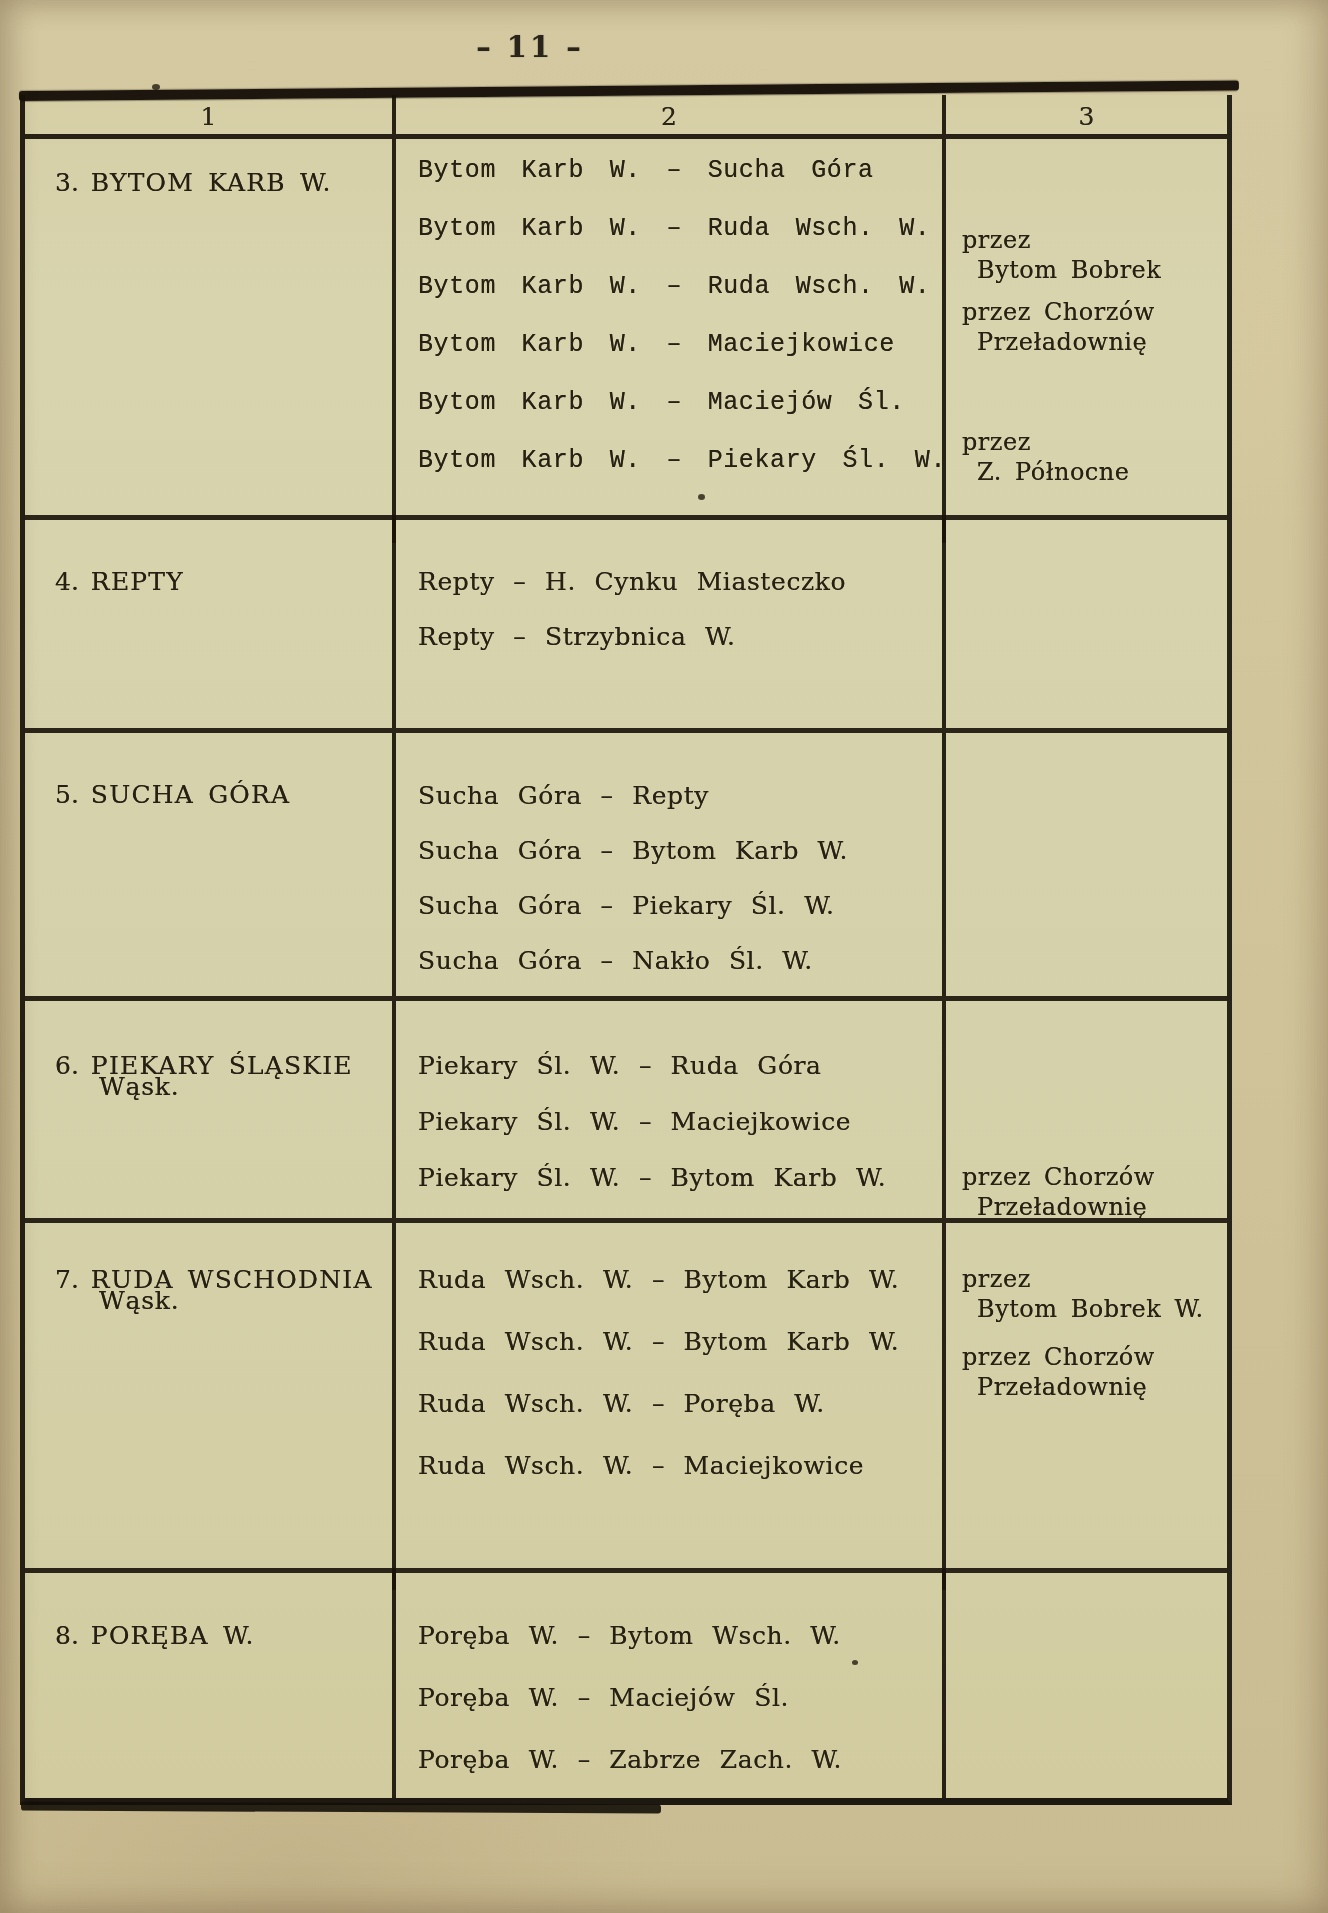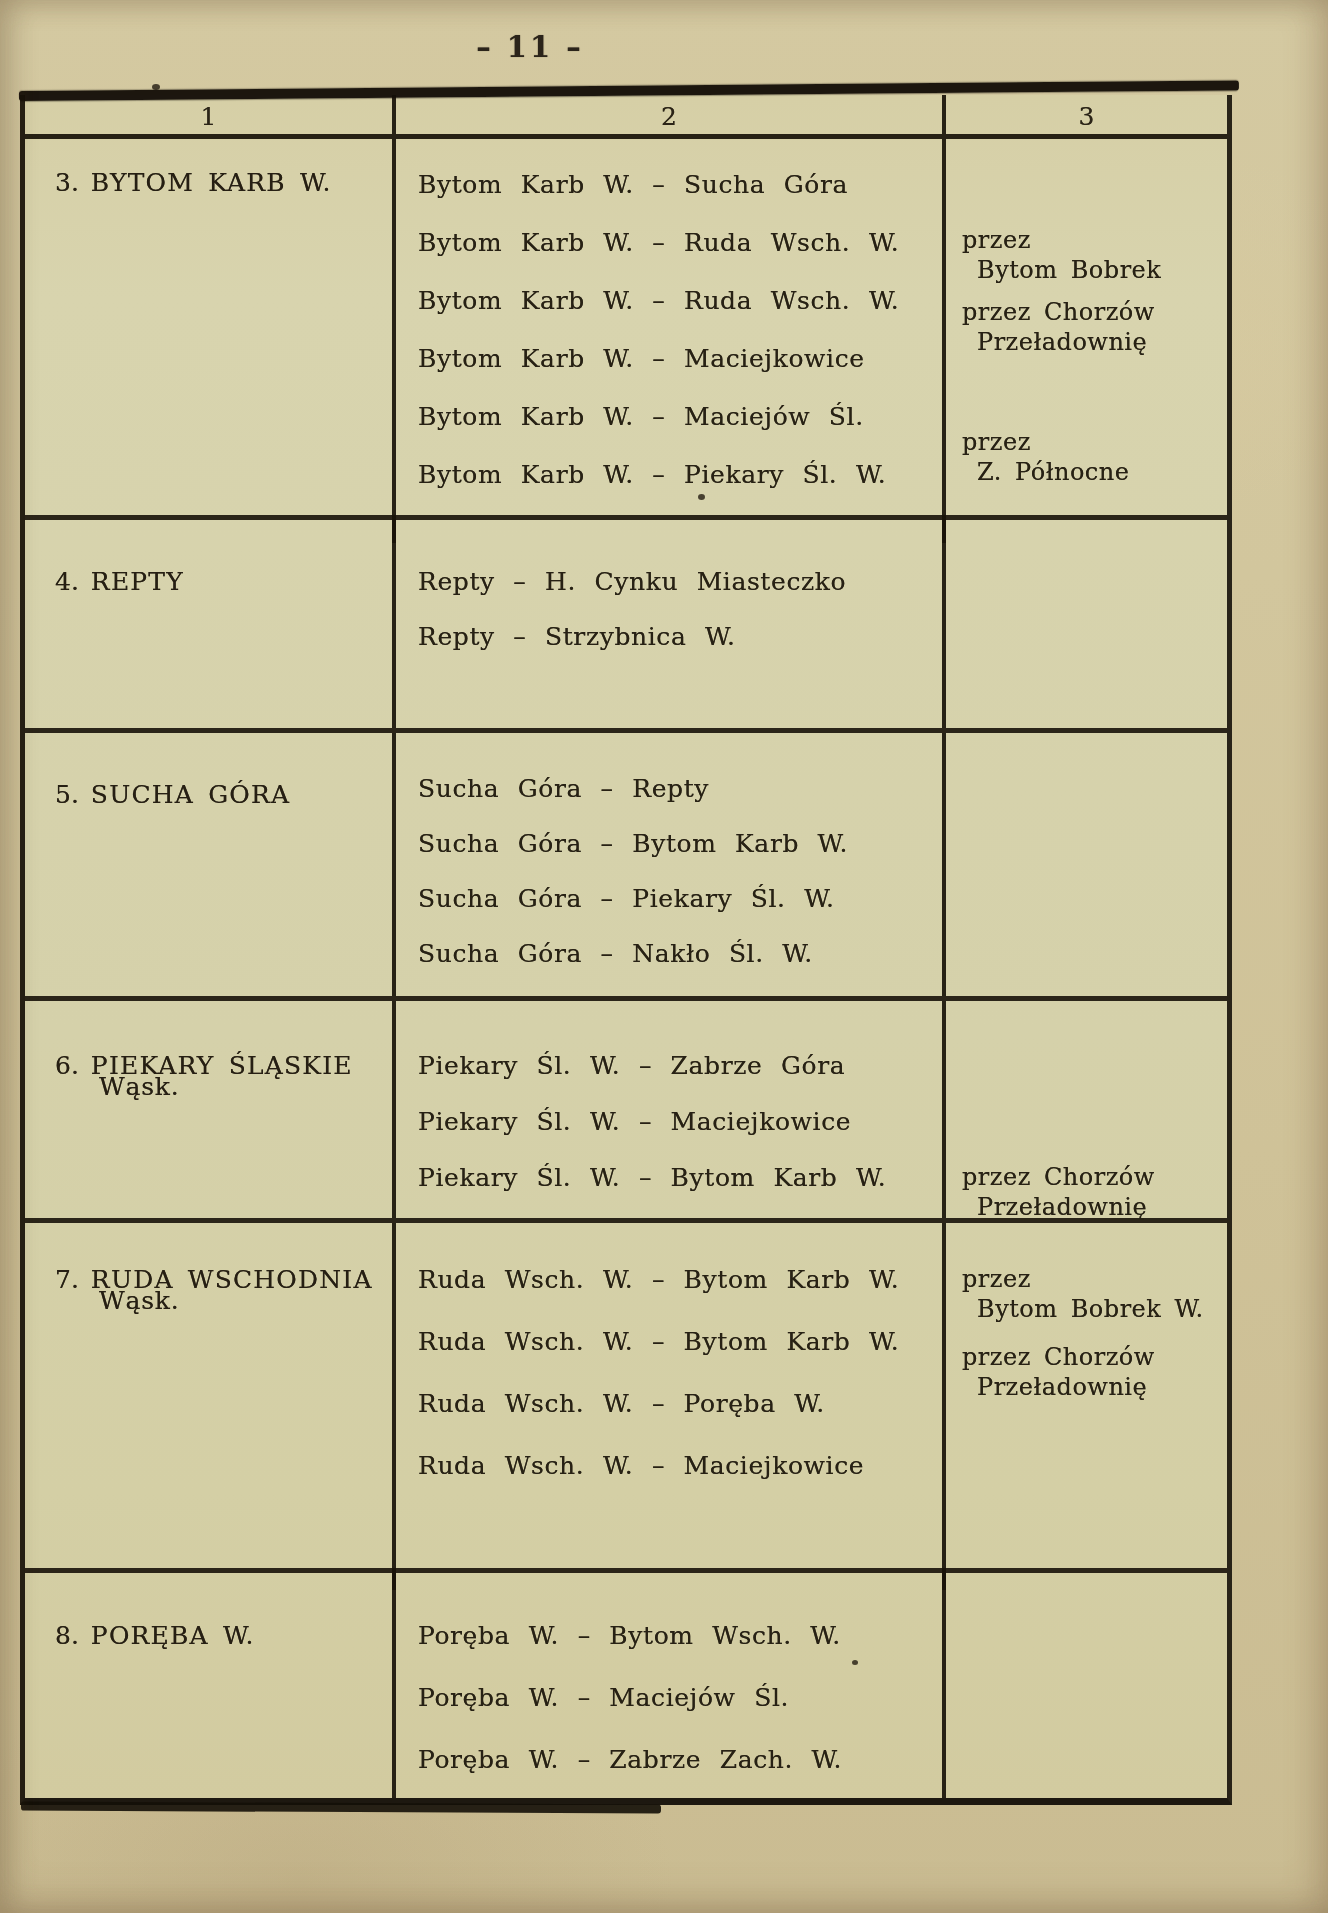--- a/index.html
+++ b/index.html
@@ -126,21 +126,21 @@
       <div class="hcell">3</div>
     </div>
     <div id="rows-container">
         <div class="trow" style="height: 381px;">
           <div class="cell c1" style="padding-top: 14px;">
             <div class="station-line" style="height: 58px;">
               <span class="no">3.</span>
               <span>BYTOM KARB W.</span>
             </div>
           </div>
-          <div class="cell c2" style="padding-top: 16px;">
+          <div class="cell c2" style="padding-top: 2px; font-family: Liberation Mono, monospace;">
             <div class="route-slot" style="height: 58px;">Bytom Karb W. – Sucha Góra</div>
             <div class="route-slot" style="height: 58px;">Bytom Karb W. – Ruda Wsch. W.</div>
             <div class="route-slot" style="height: 58px;">Bytom Karb W. – Ruda Wsch. W.</div>
             <div class="route-slot" style="height: 58px;">Bytom Karb W. – Maciejkowice</div>
             <div class="route-slot" style="height: 58px;">Bytom Karb W. – Maciejów Śl.</div>
             <div class="route-slot" style="height: 58px; text-align: center;">Bytom Karb W. – Piekary Śl. W.</div>
           </div>
           <div class="cell c3" style="padding-top: 14px;">
             <div class="via-slot" style="height: 58px;"></div>
             <div class="via-slot" style="height: 58px;">
@@ -182,21 +182,21 @@
             <div class="via-slot" style="height: 55px;"></div>
           </div>
         </div>
         <div class="trow" style="height: 268px;">
           <div class="cell c1" style="padding-top: 34px;">
             <div class="station-line" style="height: 55px;">
               <span class="no">5.</span>
               <span>SUCHA GÓRA</span>
             </div>
           </div>
-          <div class="cell c2" style="padding-top: 28px;">
+          <div class="cell c2" style="padding-top: 35px;">
             <div class="route-slot" style="height: 55px;">Sucha Góra – Repty</div>
             <div class="route-slot" style="height: 55px;">Sucha Góra – Bytom Karb W.</div>
             <div class="route-slot" style="height: 55px;">Sucha Góra – Piekary Śl. W.</div>
             <div class="route-slot" style="height: 55px;">Sucha Góra – Nakło Śl. W.</div>
           </div>
           <div class="cell c3" style="padding-top: 34px;">
             <div class="via-slot" style="height: 55px;"></div>
             <div class="via-slot" style="height: 55px;"></div>
             <div class="via-slot" style="height: 55px;"></div>
             <div class="via-slot" style="height: 55px;"></div>
@@ -204,21 +204,21 @@
         </div>
         <div class="trow" style="height: 222px;">
           <div class="cell c1" style="padding-top: 36px;">
             <div class="station-line" style="height: 56px;">
               <span class="no">6.</span>
               <span>PIEKARY ŚLĄSKIE</span>
             </div>
             <div class="station-sub" style="margin-top: -24px;">Wąsk.</div>
           </div>
           <div class="cell c2" style="padding-top: 36px;">
-            <div class="route-slot" style="height: 56px;">Piekary Śl. W. – Zabrze Góra</div>
+            <div class="route-slot" style="height: 56px;">Piekary Śl. W. – Ruda Góra</div>
             <div class="route-slot" style="height: 56px;">Piekary Śl. W. – Maciejkowice</div>
             <div class="route-slot" style="height: 56px;">Piekary Śl. W. – Bytom Karb W.</div>
           </div>
           <div class="cell c3" style="padding-top: 36px;">
             <div class="via-slot" style="height: 56px;"></div>
             <div class="via-slot" style="height: 56px;"></div>
             <div class="via-slot" style="height: 56px;">
               <div class="via" style="margin-top: 13px;">
                 <div class="via-l1">przez Chorzów</div>
                 <div class="via-l2">Przeładownię</div>

